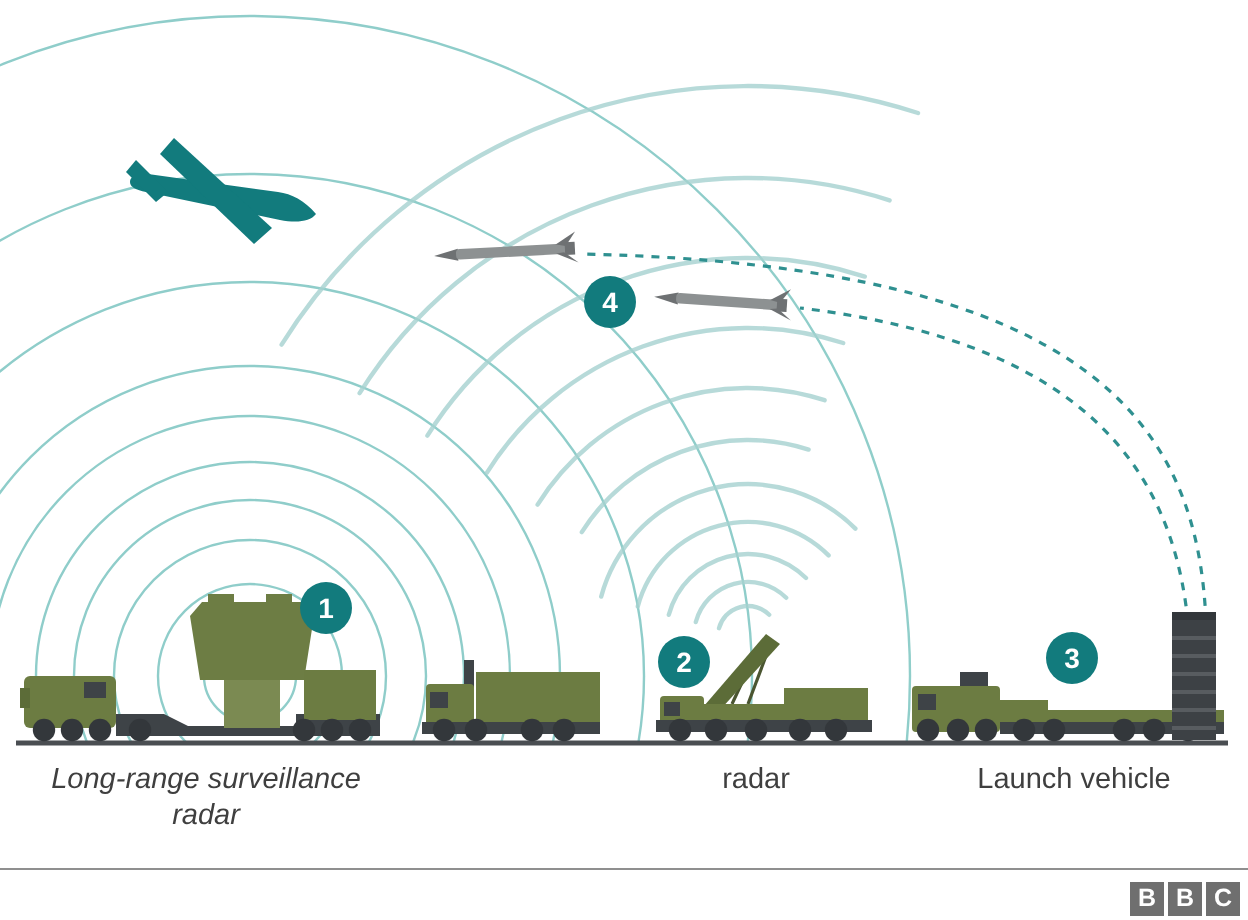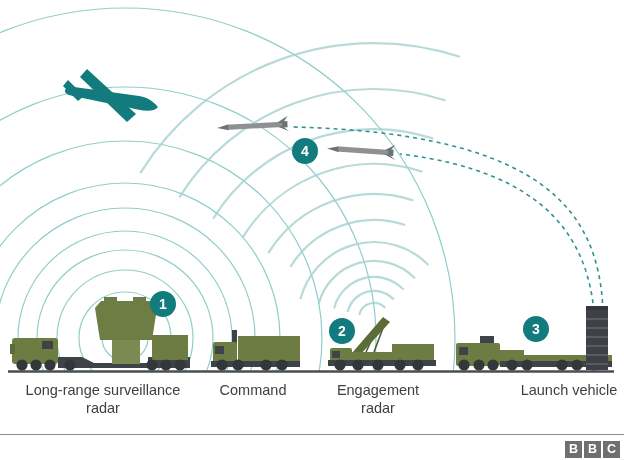--- a/index.html
+++ b/index.html
@@ -175,32 +175,30 @@
         </g>
       </g>
     </g>
   </svg>
 
   <div class="badge" style="left:163px;top:304px;">1</div>
   <div class="badge" style="left:342px;top:331px;">2</div>
   <div class="badge" style="left:536px;top:329px;">3</div>
   <div class="badge" style="left:305px;top:151px;">4</div>
 
-  <div class="vehicle-label" style="left:103px;top:381px;">
+  <div class="vehicle-label" style="left:103px;top:381px;font-style:italic;">
     <div>Long-range surveillance</div>
     <div>radar</div>
   </div>
   <div class="vehicle-label" style="left:253px;top:381px;">
-    <div>Command</div>
   </div>
   <div class="vehicle-label" style="left:378px;top:381px;">
-    <div>Engagement</div>
     <div>radar</div>
   </div>
-  <div class="vehicle-label" style="left:537px;top:381px;margin-left:32px;">
+  <div class="vehicle-label" style="left:537px;top:381px;">
     <div>Launch vehicle</div>
     <div></div>
   </div>
 
   <div id="footer">
     <div id="bbc-logo">
       <div class="bbc-block">B</div>
       <div class="bbc-block">B</div>
       <div class="bbc-block">C</div>
     </div>

